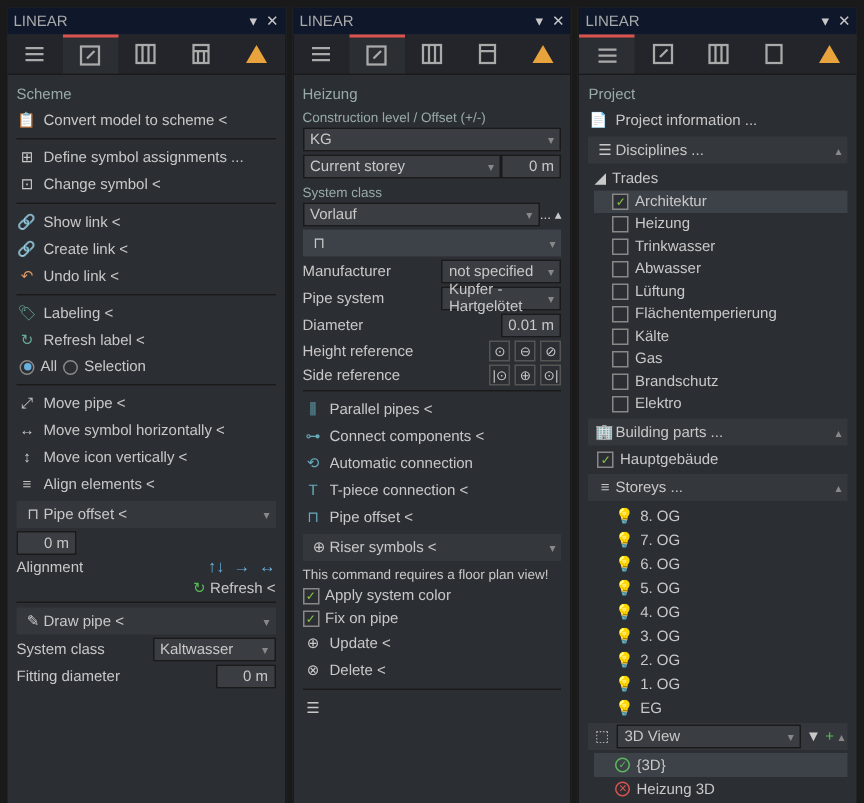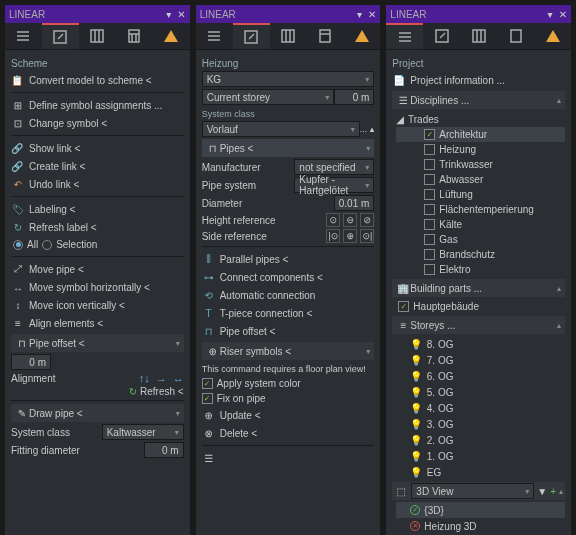--- a/index.html
+++ b/index.html
@@ -1,18 +1,18 @@
 <!DOCTYPE html>
 <html><head>
 <meta charset="utf-8">
 <style>
 *{margin:0;padding:0;box-sizing:border-box;font-family:'Segoe UI',Arial,sans-serif;font-size:10px;color:#c8c8c8}
 body{background:#1a1a1a;display:flex;gap:4px;padding:4px;width:576px}
 .panel{background:#2b2e33;width:188px;border:1px solid #1a1a1a;display:flex;flex-direction:column}
-.titlebar{background:#4c1d95;display:flex;align-items:center;height:18px;padding:0 4px;justify-content:space-between}
+.titlebar{background:#0f172a;display:flex;align-items:center;height:18px;padding:0 4px;justify-content:space-between}
 .titlebar .wtitle{font-size:10px;color:#aaa}
 .titlebar .wbtns{display:flex;gap:6px;color:#999}
 .tabstrip{background:#23252a;display:flex;border-bottom:1px solid #1a1a1a}
 .tab{flex:1;height:26px;display:flex;align-items:center;justify-content:center;color:#aaa;cursor:pointer}
 .tab.active{border-top:2px solid #d9534f;background:#2b2e33}
 .tab svg{width:16px;height:16px;stroke:#aaa;fill:none;stroke-width:1.5}
 .tab .tri{width:0;height:0;border-left:7px solid transparent;border-right:7px solid transparent;border-bottom:12px solid #e8a33d;display:inline-block}
 .body{padding:4px 6px;flex:1;overflow:hidden}
 .section-title{font-size:10px;color:#9aa;margin:4px 0 2px}
 .row{display:flex;align-items:center;height:18px;gap:4px;padding:1px 0}
@@ -35,21 +35,21 @@
 .chk{display:flex;align-items:center;gap:4px;font-size:10px;padding:2px 0}
 .chk .box{width:11px;height:11px;border:1px solid #888;background:#2b2e33;display:inline-flex;align-items:center;justify-content:center;font-size:8px}
 .chk.checked .box:after{content:'✓';color:#8bc34a}
 .hr{height:1px;background:#1a1a1a;margin:3px 0}
 .arrowbtns{display:flex;gap:6px;justify-content:flex-end}
 .arrowbtns span{color:#6ab0de;font-size:11px}
 .refresh{display:flex;align-items:center;gap:3px;font-size:10px;justify-content:flex-end;margin-top:2px}
 .tree{padding-left:4px}
 .tree .titem{display:flex;align-items:center;height:16px;gap:4px}
 .tree .indent1{padding-left:14px}
-.tree .indent2{padding-left:28px}
+.tree .indent2{padding-left:12px}
 .bulb{color:#f0c040;font-size:10px}
 .statdot{width:10px;height:10px;border:1px solid;border-radius:50%;display:inline-flex;align-items:center;justify-content:center;font-size:7px}
 .statdot.green{border-color:#5cb85c;color:#5cb85c}
 .statdot.red{border-color:#d9534f;color:#d9534f}
 .disabled{color:#666}
 .smallbtns{display:flex;gap:3px;margin-left:auto}
 .smallbtns span{width:14px;height:14px;border:1px solid #555;display:inline-flex;align-items:center;justify-content:center;font-size:9px}
 .filterrow{display:flex;align-items:center;gap:3px}
 .filterrow .dd{flex:1}
 .highlight{background:#3d4148}
@@ -224,33 +224,33 @@
           <rect x="3" y="2" width="10" height="12"></rect>
           <path d="M3 6h10"></path>
         </svg>
       </div>
     <div class="tab">
         <span class="tri"></span>
       </div>
   </div>
   <div class="body">
     <div class="section-title">Heizung</div>
+    <div class="section-title" style="font-size:9px">Construction level / Offset (+/-)</div>
     <div class="dd wide">KG</div>
     <div class="fieldrow">
         <span class="dd wide">Current storey</span>
         <span class="val">0 m</span>
       </div>
     <div class="section-title" style="font-size:9px">System class</div>
     <div class="fieldrow">
         <span class="dd wide">Vorlauf</span>
         <span style="font-size:9px">... ▴</span>
       </div>
     <div class="expander highlight">
         <span class="ico">⊓</span>
-        <span class="label">Pipes &lt;</span>
       </div>
     <div class="fieldrow">
         <span class="fieldlabel">Manufacturer</span>
         <span class="dd" style="width:80px">not specified</span>
       </div>
     <div class="fieldrow">
         <span class="fieldlabel">Pipe system</span>
         <span class="dd" style="width:80px">Kupfer - Hartgelötet</span>
       </div>
     <div class="fieldrow">

